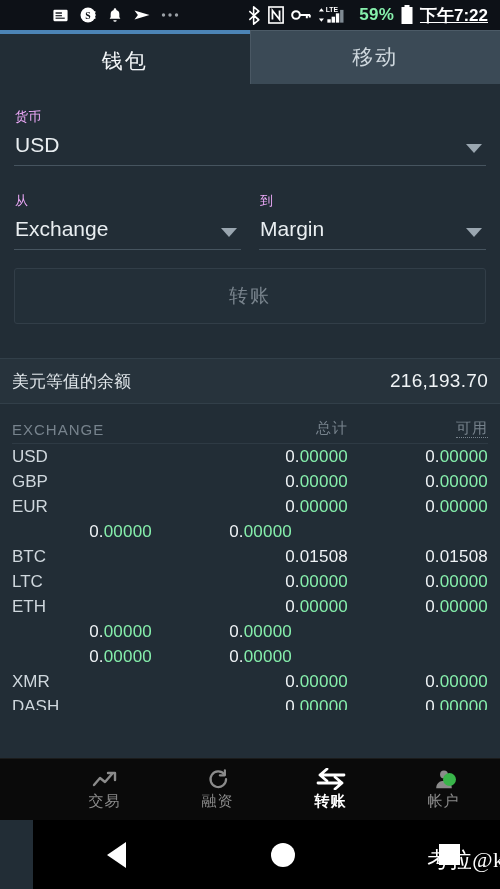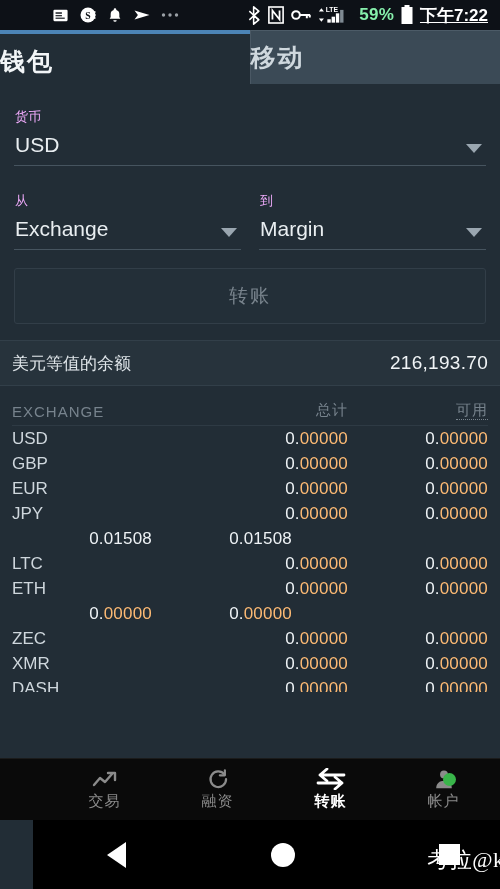--- a/index.html
+++ b/index.html
@@ -18,22 +18,22 @@
   }
   .sb-icons{ display:flex; align-items:center; gap:10px; margin-left:44px; }
   .sb-right{ margin-left:auto; display:flex; align-items:center; gap:7px; padding-right:4px;}
   .sb-ico{ display:inline-flex; align-items:center; justify-content:center; }
   .sb-text{ font-size:17px; font-weight:bold; letter-spacing:.2px; color:#86efac;}
   .sb-time{ font-size:17px; font-weight:bold; color:#fff;text-decoration:underline; }
 
   
   .tabbar{ position:relative; height:62px; display:flex; background:#222d36; }
   .tab{
-    flex:1; display:flex; align-items:center; 
-    font-size:25px; color:#e2e7ea; letter-spacing:2px;font-weight:bold;
+    flex:1; display:flex; align-items:center; justify-content:center;
+    font-size:21px; color:#e2e7ea; letter-spacing:2px;
   }
   .tab.active{ background:#222d36; color:#f2f5f7; }
   .tab.inactive{
     background:#3b4a56; color:#cfd8de;
     border-left:1px solid #4a5864;
     box-shadow:inset 0 1px 0 #4c5b67;
     margin-bottom:8px;
   }
   .tab-indicator{
     position:absolute; top:0; left:0; width:250px; height:4px; background:#4c84b6;
@@ -64,21 +64,21 @@
   
   .btn-wrap{ padding:18px 14px 0 14px; }
   .btn-transfer{
     height:56px; background:#232f38; border:1px solid #323e48; border-radius:3px;
     display:flex; align-items:center; justify-content:center;
     font-size:19px; color:#79848d; letter-spacing:2px;
   }
 
   
   .balance{
-    margin-top:16px; height:46px; background:#27333c;
+    margin-top:34px; height:46px; background:#27333c;
     border-top:1px solid #323f49; border-bottom:1px solid #323f49;
     display:flex; align-items:center; padding:0 12px;
     color:#dfe5e9; font-size:17px;
   }
   .balance .val{ margin-left:auto; font-size:19px; color:#f0f4f6; letter-spacing:.3px;}
 
   
   .table{ padding:0 12px; }
   .thead{
     display:flex; align-items:flex-end; height:40px;
@@ -86,21 +86,21 @@
   }
   .th{ font-size:15px; color:#77838d; letter-spacing:1px; }
   .th.sym{ flex:1; }
   .th.num{ width:140px; text-align:right; }
   .th.dotted{ border-bottom:1px dotted #77838d; padding-bottom:1px; }
   .trow{ display:flex; align-items:center; height:25px; }
   .td{ font-size:17px; color:#ccd4da; }
   .td.sym{ flex:1; color:#cfd7dd; }
   .td.num{ width:140px; text-align:right; letter-spacing:.2px; }
   .td.num .lead{ color:#eef2f5; }
-  .td.num .frac{ color:#fdba74; }
+  .td.num .frac{ color:#86efac; }
   .td.num.nonzero .lead,.td.num.nonzero .frac{ color:#eef2f5; }
   .scrollarea{ position:relative; height:266px; overflow:hidden; }
 
   
   .bottomnav{
     position:absolute; left:0; bottom:69px; width:500px; height:62px;
     background:#0a0a0a; display:flex; border-top:1px solid #1b1b1b;padding-left:48px;
   }
   .navitem{
     flex:1; display:flex; flex-direction:column; align-items:center;
@@ -275,44 +275,43 @@
           <div class="td sym">GBP</div>
           <div class="td num"><span class="lead">0.</span><span class="frac">00000</span></div>
           <div class="td num"><span class="lead">0.</span><span class="frac">00000</span></div>
         </div>
         <div class="trow">
           <div class="td sym">EUR</div>
           <div class="td num"><span class="lead">0.</span><span class="frac">00000</span></div>
           <div class="td num"><span class="lead">0.</span><span class="frac">00000</span></div>
         </div>
         <div class="trow">
-          <div class="td sym">JPY</div>
-          <div class="td num"><span class="lead">0.</span><span class="frac">00000</span></div>
-          <div class="td num"><span class="lead">0.</span><span class="frac">00000</span></div>
-        </div>
-        <div class="trow">
+          <div class="td num"><span class="lead">0.</span><span class="frac">00000</span></div>
+          <div class="td num"><span class="lead">0.</span><span class="frac">00000</span></div>
+        </div>
+        <div class="trow">
+          <div class="td sym">BTC</div>
           <div class="td num nonzero"><span class="lead">0.</span><span class="frac">01508</span></div>
           <div class="td num nonzero"><span class="lead">0.</span><span class="frac">01508</span></div>
         </div>
         <div class="trow">
           <div class="td sym">LTC</div>
           <div class="td num"><span class="lead">0.</span><span class="frac">00000</span></div>
           <div class="td num"><span class="lead">0.</span><span class="frac">00000</span></div>
         </div>
         <div class="trow">
           <div class="td sym">ETH</div>
           <div class="td num"><span class="lead">0.</span><span class="frac">00000</span></div>
           <div class="td num"><span class="lead">0.</span><span class="frac">00000</span></div>
         </div>
         <div class="trow">
           <div class="td num"><span class="lead">0.</span><span class="frac">00000</span></div>
           <div class="td num"><span class="lead">0.</span><span class="frac">00000</span></div>
         </div>
         <div class="trow">
-          <div class="td sym">ZEC</div>
           <div class="td num"><span class="lead">0.</span><span class="frac">00000</span></div>
           <div class="td num"><span class="lead">0.</span><span class="frac">00000</span></div>
         </div>
         <div class="trow">
           <div class="td sym">XMR</div>
           <div class="td num"><span class="lead">0.</span><span class="frac">00000</span></div>
           <div class="td num"><span class="lead">0.</span><span class="frac">00000</span></div>
         </div>
         <div class="trow">
           <div class="td sym">DASH</div>

